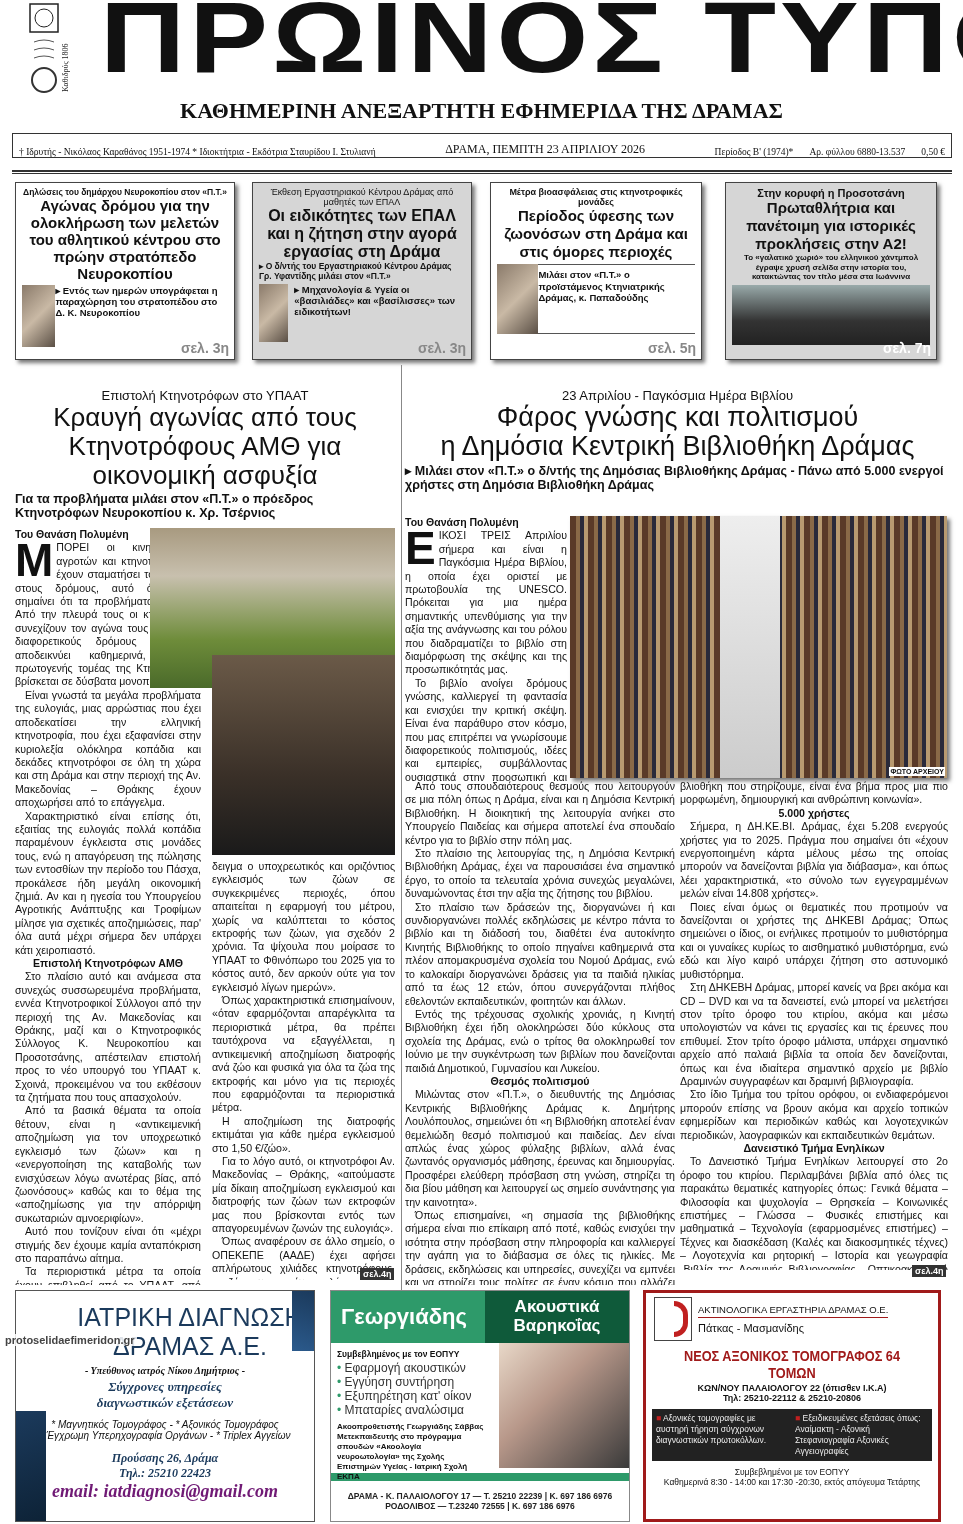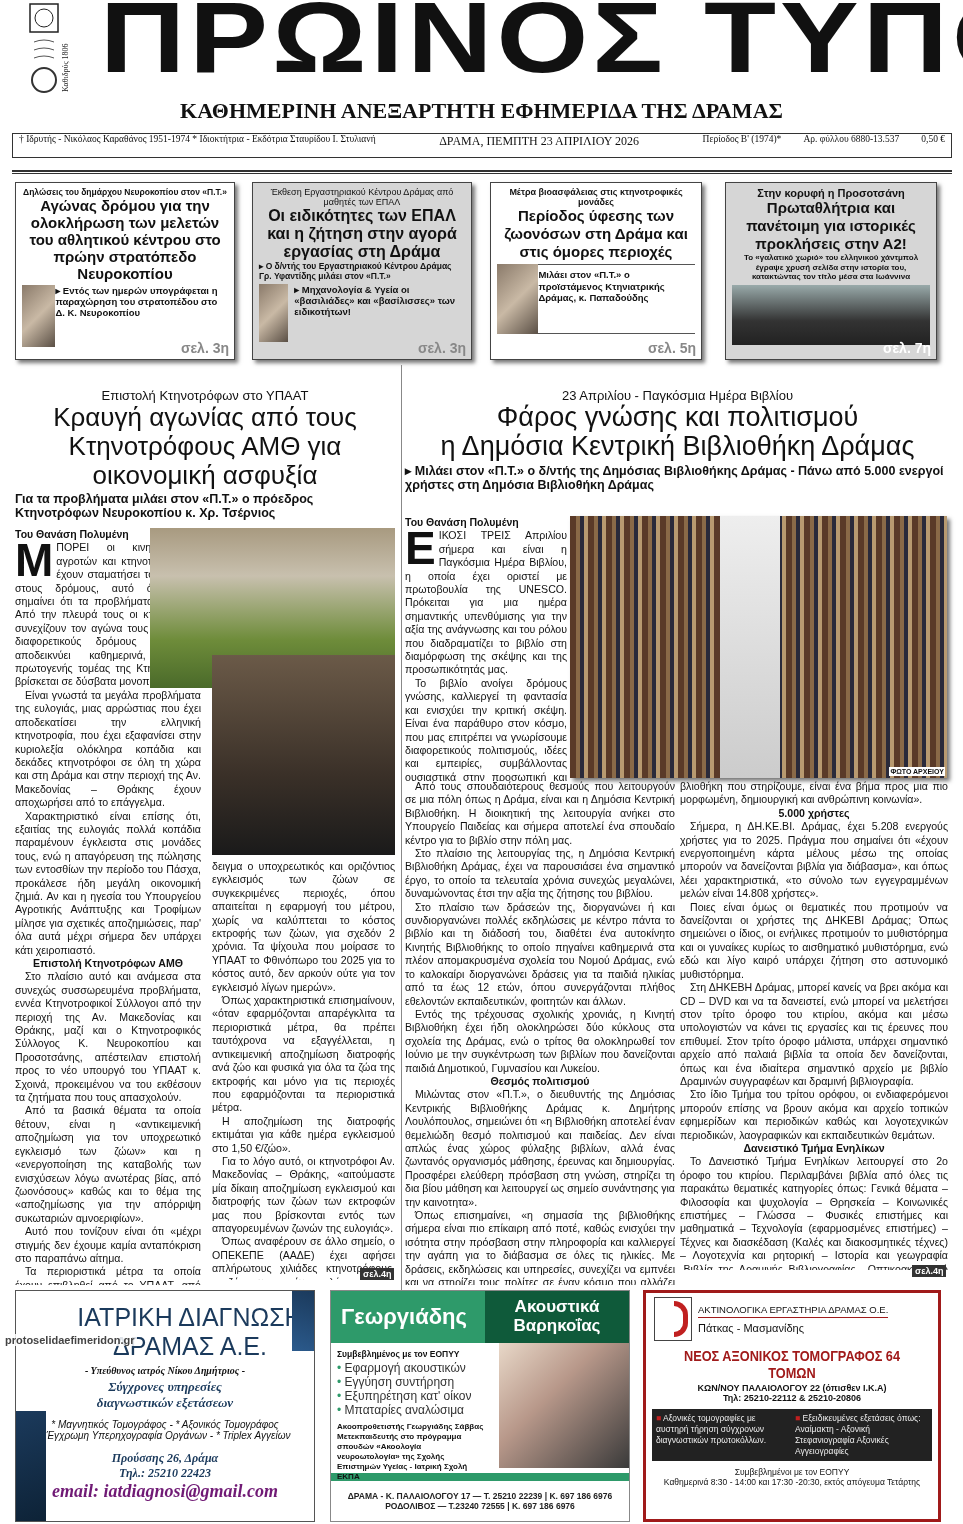--- a/index.html
+++ b/index.html
@@ -1,21 +1,21 @@
 <!DOCTYPE html>
 <html><head>
 <meta charset="utf-8">
 <style>
 *{box-sizing:border-box;margin:0;padding:0}
 body{width:963px;height:1524px;background:#fff;font-family:"Liberation Sans",sans-serif;color:#111;position:relative;overflow:hidden}
 .abs{position:absolute}
 .mast-logo{left:28px;top:2px;width:52px;height:95px;}
 .mast-title{left:100px;top:-14px;width:860px;font-family:"Liberation Sans",sans-serif;font-weight:900;font-size:118px;letter-spacing:4px;line-height:120px;transform:scaleY(0.85);transform-origin:top left;white-space:nowrap}
 .mast-sub{left:0;top:98px;width:963px;text-align:center;font-family:"Liberation Serif",serif;font-weight:700;font-size:22px}
-.infobar{left:12px;top:133px;width:940px;height:25px;border:1px solid #333;display:flex;align-items:flex-start;font-family:"Liberation Serif",serif;font-size:9.5px;padding:0 6px;gap:6px}
+.infobar{left:12px;top:133px;width:940px;height:25px;border:1px solid #333;display:flex;align-items:flex-end;font-family:"Liberation Serif",serif;font-size:9.5px;padding:0 6px;}
 .infobar .date{font-size:12px;margin-left:auto;margin-right:auto}
 .dbl{left:12px;top:170px;width:940px;height:4px;border-top:2px solid #333;border-bottom:1px solid #333}
 .teaser{top:182px;height:178px;border:1px solid #444;box-shadow:3px 3px 4px #777;padding:4px 6px;text-align:center;overflow:hidden}
 .teaser.grey{background:#d6d6d6}
 .teaser .kick{font-size:9.5px;font-weight:700}
 .teaser .head{font-size:17px;font-weight:700;line-height:19px}
 .teaser .sub{font-size:10px;font-weight:700;text-align:left;line-height:12px}
 .photo{background:linear-gradient(135deg,#8a7a6a,#c9b9a5 50%,#5a4f45)}
 .pg{position:absolute;right:5px;bottom:3px;font-size:14px;color:#888;font-weight:700}
 .kicker{font-size:13px;text-align:center}

